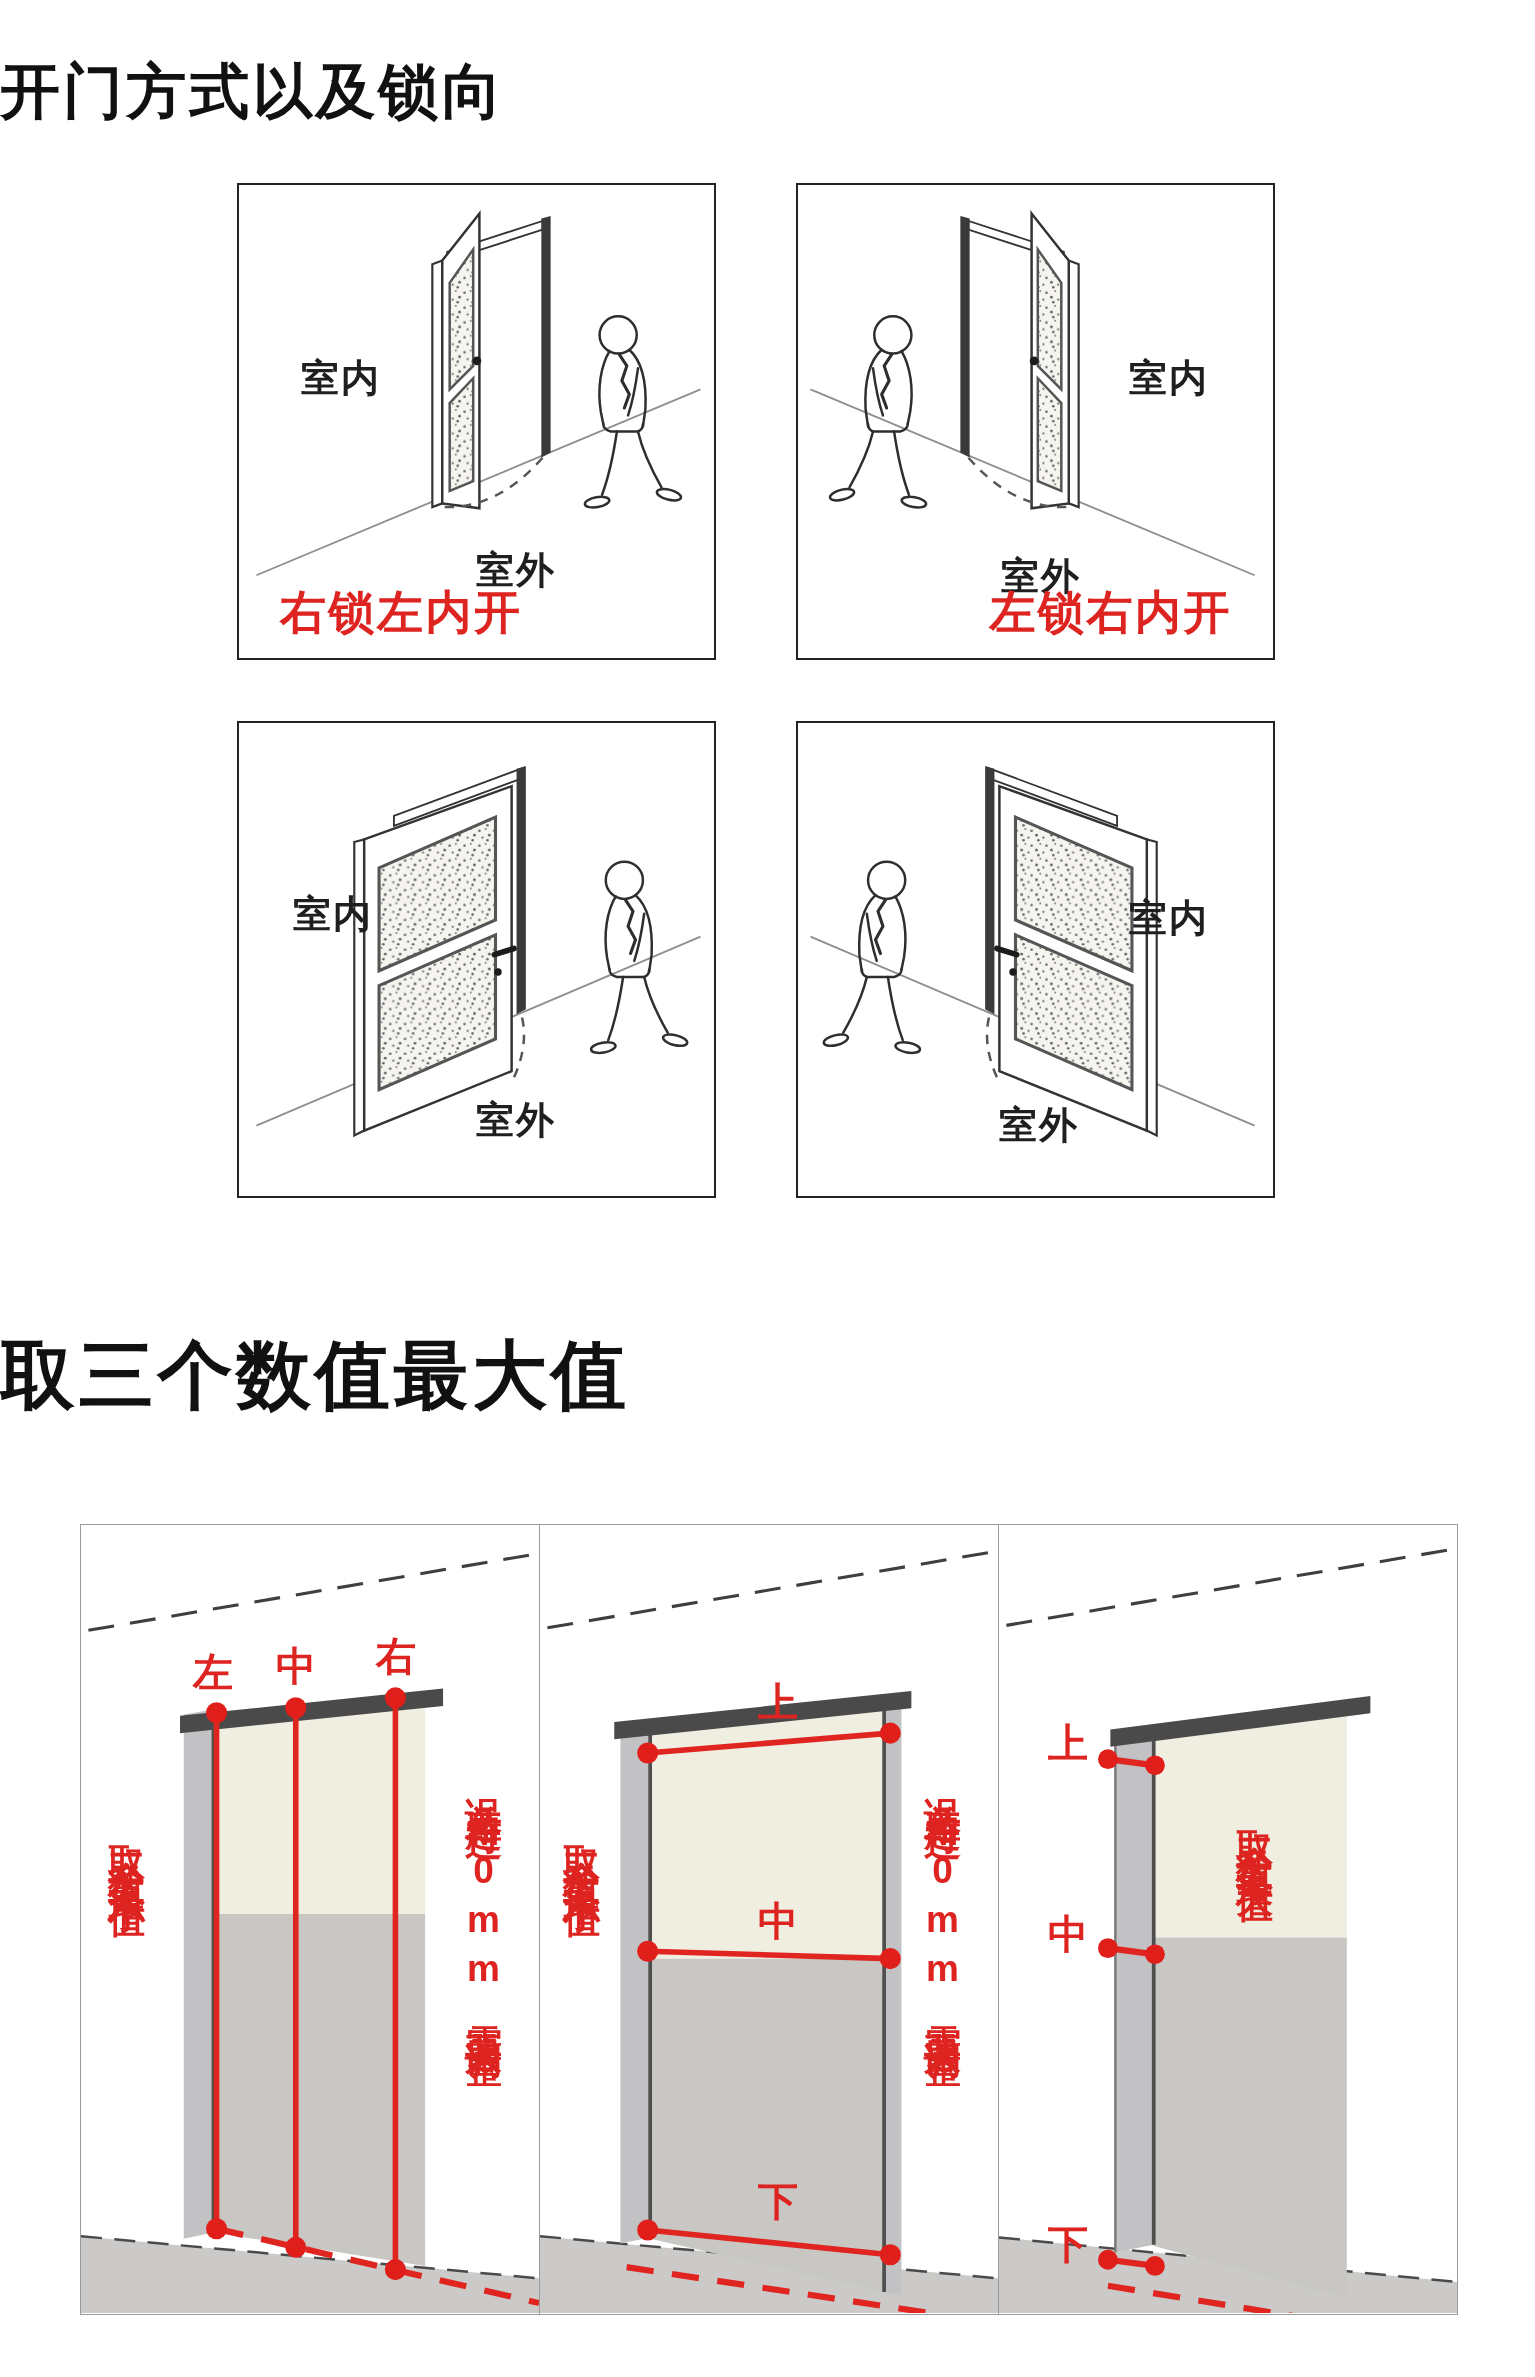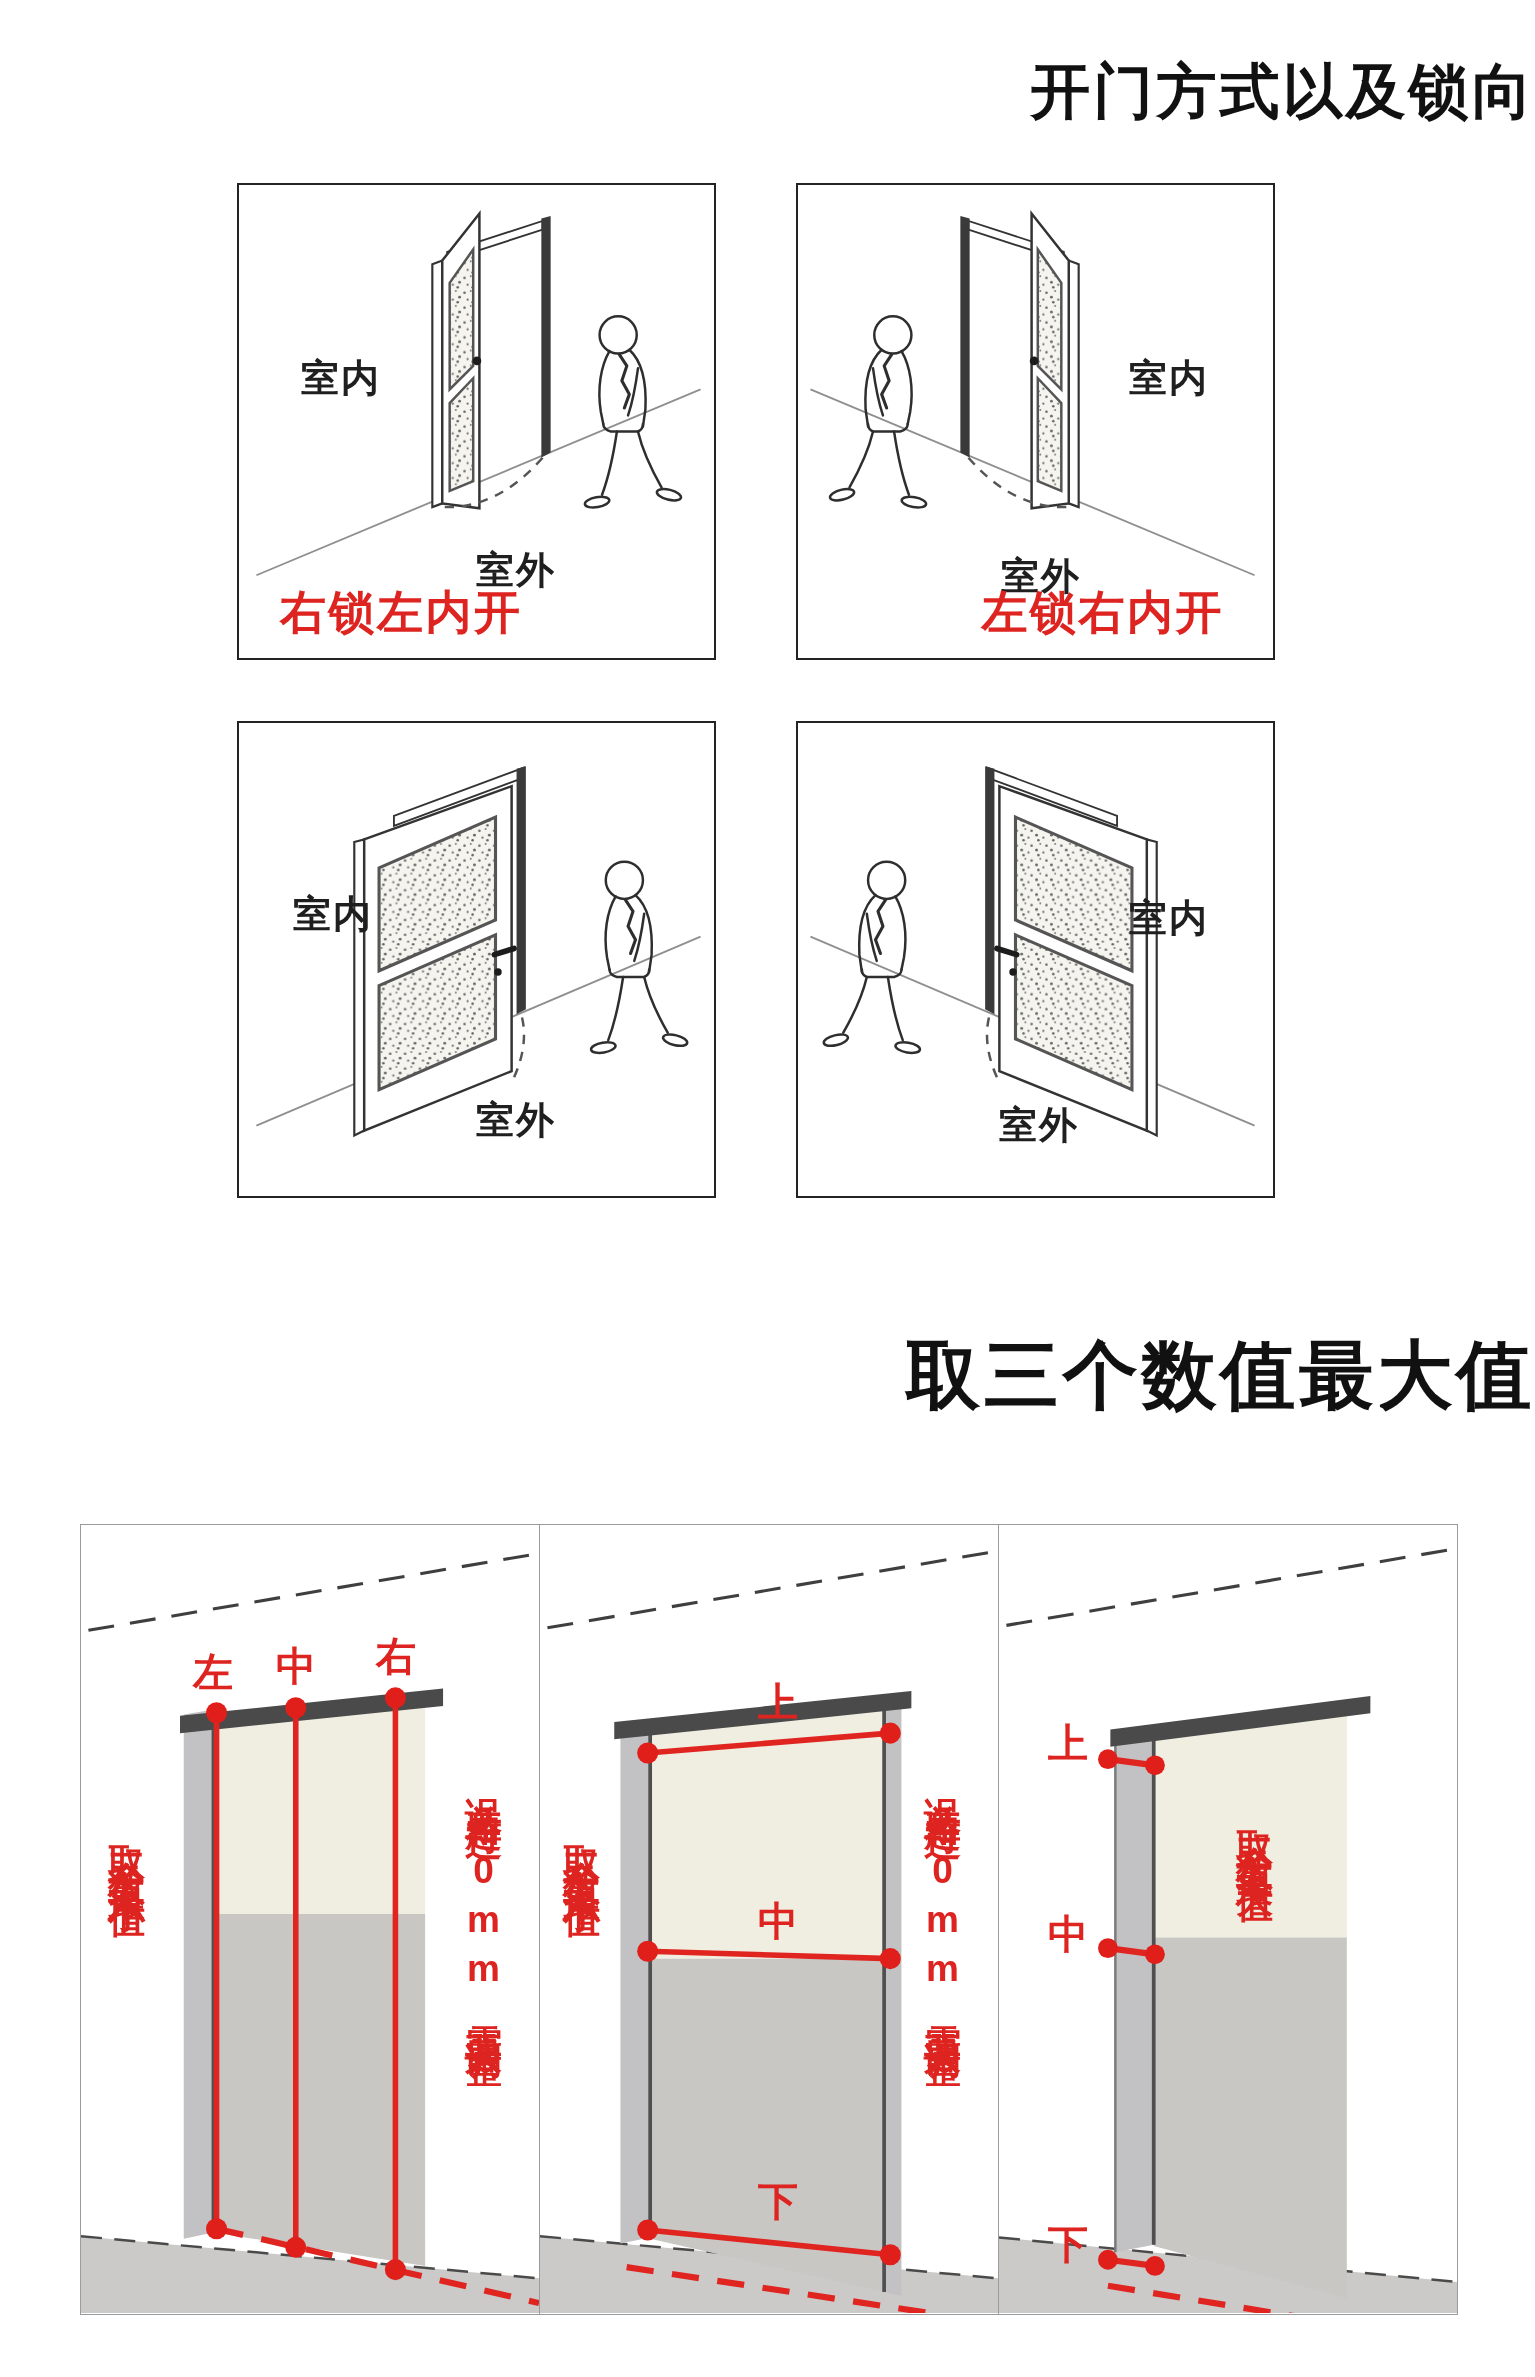--- a/index.html
+++ b/index.html
@@ -5,42 +5,42 @@
   html,body{margin:0;padding:0;}
   body{
     width:1535px;height:2377px;background:#ffffff;
     font-family:"Liberation Sans","DejaVu Sans",sans-serif;
     position:relative;overflow:hidden;
   }
   #canvas{position:absolute;inset:0;width:1535px;height:2377px;}
 
   
   .sec-title{
-    position:absolute;left:0;width:1535px;text-align:right;
+    position:absolute;left:0;width:1535px;text-align:left;
     color:#111;font-weight:900;white-space:nowrap;
   }
   #title-doors{top:52px;font-size:60px;letter-spacing:3.1px;}
   #title-measure{top:1326px;font-size:75px;letter-spacing:3.7px;}
 
   
   .door-panel{
     position:absolute;width:479px;height:477px;box-sizing:border-box;
     border:2.5px solid #232323;background:#fff;
   }
   .door-panel svg.scene{position:absolute;left:0;top:0;width:474px;height:472px;}
   .room-label{
     position:absolute;transform:translate(-50%,-50%);
     font-size:38px;font-weight:600;color:#1f1f1f;letter-spacing:1.9px;white-space:nowrap;
   }
   .door-caption{
     position:absolute;bottom:13.6px;font-size:46px;font-weight:700;
     color:#de2420;letter-spacing:2.5px;white-space:nowrap;margin-top:40px;
   }
   .cap-left{left:41px;}
-  .cap-right{right:49px;}
+  .cap-right{right:41px;}
 
   
   #measure-strip{
     position:absolute;left:80px;top:1524px;width:1378px;height:791px;
     box-sizing:border-box;border:1.9px solid #9b9b9b;display:flex;background:#fff;
   }
   .measure-panel{position:relative;width:458px;height:100%;background:#fff;overflow:hidden;}
   .measure-panel + .measure-panel{border-left:1.9px solid #9b9b9b;}
   .measure-panel svg.m{position:absolute;left:0;top:0;width:458px;height:788px;}
   .mark{

